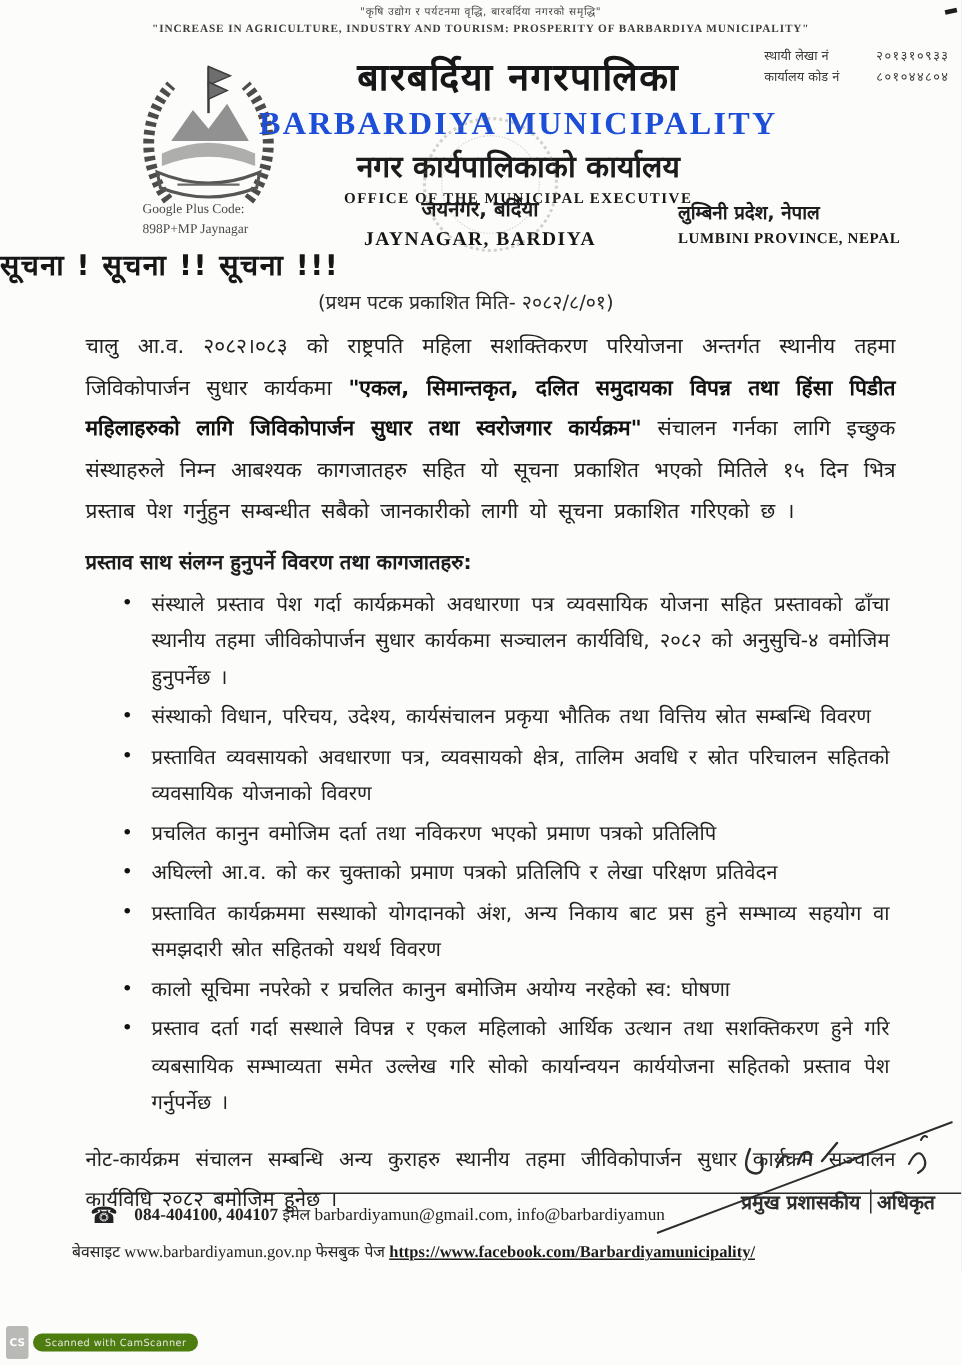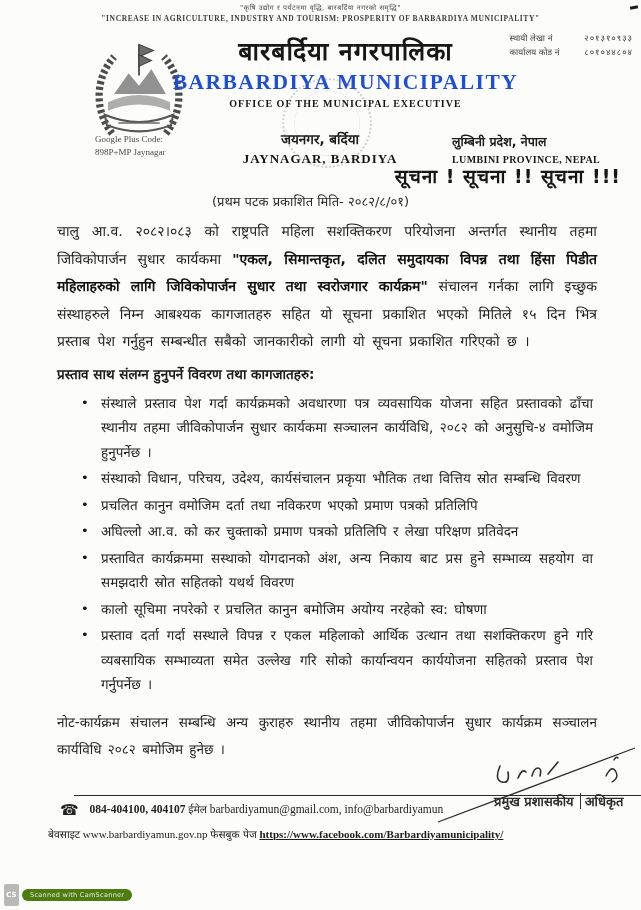--- a/index.html
+++ b/index.html
@@ -32,21 +32,21 @@
   .stamp-faint:before{content:"";position:absolute;inset:10px;border:1px dotted rgba(120,110,100,.22);border-radius:50%;}
 
   .plus-code{position:absolute;left:95px;top:133px;font-size:9px;color:#4a4a4a;line-height:13px;font-family:"Liberation Serif",serif;}
   .addr-center{position:absolute;left:230px;top:130px;width:180px;text-align:center;}
   .addr-np{font-size:13.5px;font-weight:bold;color:#1d1d1d;}
   .addr-en{font-size:13px;font-weight:bold;font-family:"Liberation Serif",serif;letter-spacing:1px;margin-top:3px;color:#151515;}
   .addr-right{position:absolute;left:452px;top:133px;width:175px;}
   .prov-np{font-size:12.5px;font-weight:bold;color:#1d1d1d;}
   .prov-en{font-size:10px;font-weight:bold;font-family:"Liberation Serif",serif;letter-spacing:.4px;margin-top:4px;color:#161616;}
 
-  .notice-title{position:absolute;left:0;right:20px;top:163px;text-align:right;font-size:19px;font-weight:bold;color:#161616;letter-spacing:1px;}
+  .notice-title{position:absolute;left:0;right:20px;top:163px;text-align:left;font-size:19px;font-weight:bold;color:#161616;letter-spacing:1px;}
   .pub-line{position:absolute;left:0;right:20px;top:192px;text-align:center;font-size:13px;color:#2a2a2a;}
 
   
   .content{position:absolute;left:57px;right:44px;top:218px;}
   .para{font-size:14px;line-height:27.5px;text-align:justify;word-spacing:3px;color:#1f1f1f;margin:0;}
   .para b{color:#111;}
   .section-heading{margin-top:9px;font-size:13.5px;font-weight:bold;color:#1c1c1c;}
   ul.doclist{margin:8px 4px 0 0;padding:0 0 0 44px;list-style:none;}
   ul.doclist li{position:relative;font-size:13.5px;line-height:24.5px;text-align:justify;word-spacing:2px;color:#1f1f1f;margin-bottom:2px;}
   ul.doclist li:before{content:"•";position:absolute;left:-20px;top:0;font-size:13px;color:#111;}
@@ -102,20 +102,21 @@
     </div>
     <div class="reg-row">
       <span class="lbl">कार्यालय कोड नं</span>
       <span class="val">८०१०४४८०४</span>
     </div>
   </div>
 
   <div class="titles">
     <div class="t-np1">बारबर्दिया नगरपालिका</div>
     <div class="t-en1">BARBARDIYA MUNICIPALITY</div>
+    <div class="t-np2">नगर कार्यपालिकाको कार्यालय</div>
     <div class="t-en2">OFFICE OF THE MUNICIPAL EXECUTIVE</div>
   </div>
 
   <div class="stamp-faint"></div>
 
   <div class="plus-code">
     <div>Google Plus Code:</div>
     <div>898P+MP Jaynagar</div>
   </div>
 
@@ -133,20 +134,21 @@
   <div class="pub-line">(प्रथम पटक प्रकाशित मिति- २०८२/८/०१)</div>
 
   <div class="content">
     <p class="para"><span>चालु आ.व. २०८२।०८३ को राष्ट्रपति महिला सशक्तिकरण परियोजना अन्तर्गत स्थानीय तहमा जिविकोपार्जन सुधार कार्यकमा </span><b>"एकल, सिमान्तकृत, दलित समुदायका विपन्न तथा हिंसा पिडीत महिलाहरुको लागि जिविकोपार्जन सुधार तथा स्वरोजगार कार्यक्रम"</b><span> संचालन गर्नका लागि इच्छुक संस्थाहरुले निम्न आबश्यक कागजातहरु सहित यो सूचना प्रकाशित भएको मितिले १५ दिन भित्र प्रस्ताब पेश गर्नुहुन सम्बन्धीत सबैको जानकारीको लागी यो सूचना प्रकाशित गरिएको छ ।</span></p>
 
     <div class="section-heading">प्रस्ताव साथ संलग्न हुनुपर्ने विवरण तथा कागजातहरु:</div>
 
     <ul class="doclist">
       <li>संस्थाले प्रस्ताव पेश गर्दा कार्यक्रमको अवधारणा पत्र व्यवसायिक योजना सहित प्रस्तावको ढाँचा स्थानीय तहमा जीविकोपार्जन सुधार कार्यकमा सञ्चालन कार्यविधि, २०८२ को अनुसुचि-४ वमोजिम हुनुपर्नेछ ।</li>
       <li>संस्थाको विधान, परिचय, उदेश्य, कार्यसंचालन प्रकृया भौतिक तथा वित्तिय स्रोत सम्बन्धि विवरण</li>
+      <li>प्रस्तावित व्यवसायको अवधारणा पत्र, व्यवसायको क्षेत्र, तालिम अवधि र स्रोत परिचालन सहितको व्यवसायिक योजनाको विवरण</li>
       <li>प्रचलित कानुन वमोजिम दर्ता तथा नविकरण भएको प्रमाण पत्रको प्रतिलिपि</li>
       <li>अघिल्लो आ.व. को कर चुक्ताको प्रमाण पत्रको प्रतिलिपि र लेखा परिक्षण प्रतिवेदन</li>
       <li>प्रस्तावित कार्यक्रममा सस्थाको योगदानको अंश, अन्य निकाय बाट प्रस हुने सम्भाव्य सहयोग वा समझदारी स्रोत सहितको यथर्थ विवरण</li>
       <li>कालो सूचिमा नपरेको र प्रचलित कानुन बमोजिम अयोग्य नरहेको स्व: घोषणा</li>
       <li>प्रस्ताव दर्ता गर्दा सस्थाले विपन्न र एकल महिलाको आर्थिक उत्थान तथा सशक्तिकरण हुने गरि व्यबसायिक सम्भाव्यता समेत उल्लेख गरि सोको कार्यान्वयन कार्ययोजना सहितको प्रस्ताव पेश गर्नुपर्नेछ ।</li>
     </ul>
 
     <p class="note">नोट-कार्यक्रम संचालन सम्बन्धि अन्य कुराहरु स्थानीय तहमा जीविकोपार्जन सुधार कार्यक्रम सञ्चालन कार्यविधि २०८२ बमोजिम हुनेछ ।</p>
   </div>
 

